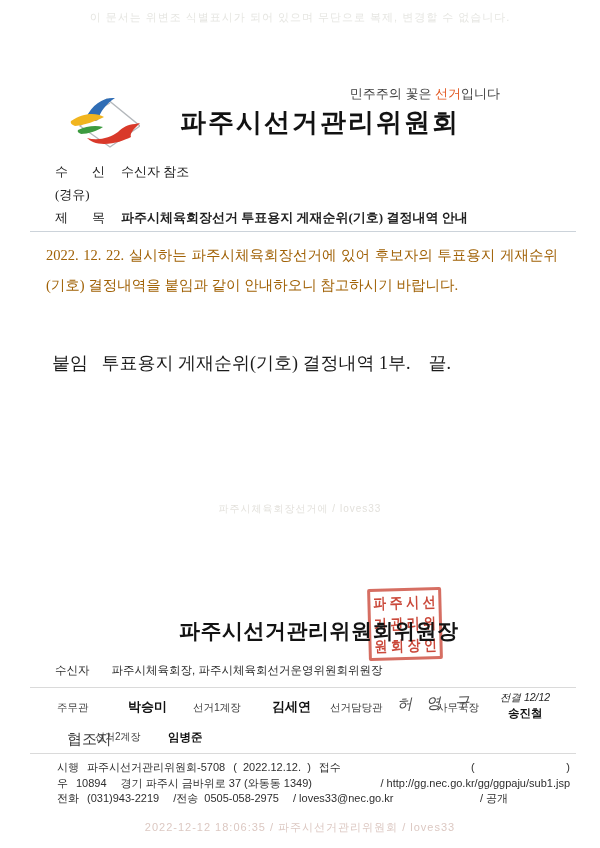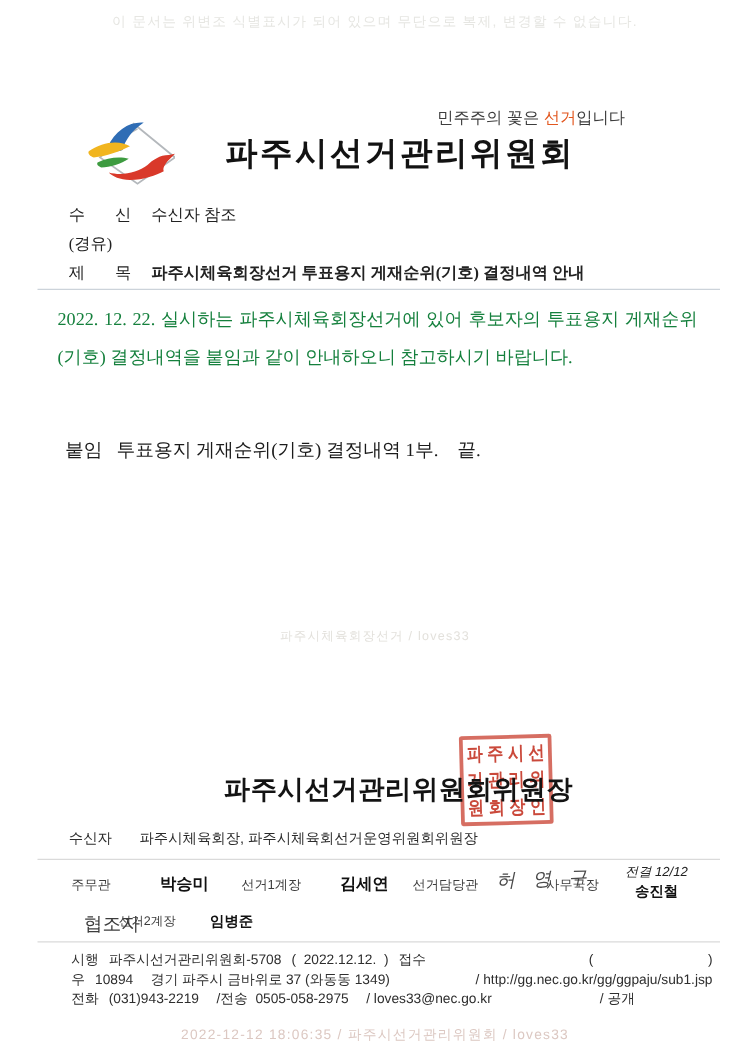--- a/index.html
+++ b/index.html
@@ -48,24 +48,24 @@
   .row-to   { top:163px; }
   .row-via  { top:186px; }
   .row-subj { top:209px; }
   .row-subj .subj { font-weight:700; }
   .subject-divider {
     position:absolute; left:30px; right:24px; top:231px;
     border-top:1px solid #ccd3da;
   }
 
   
-  .body-line { position:absolute; left:46px; width:512px; font-size:14.5px; color:#15803d; }
+  .body-line { position:absolute; left:46px; width:512px; font-size:14.5px; color:#a16207; }
   .body-line.l1 { top:246px; text-align:justify; text-align-last:justify; }
   .body-line.l2 { top:276px; }
-  .attachment  { position:absolute; left:52px; top:351px; font-size:15px; color:#1b1b1b; }
+  .attachment  { position:absolute; left:52px; top:351px; font-size:18px; color:#1b1b1b; }
 
   
   .signer-title {
     position:absolute; left:179px; top:617px; z-index:2;
     font-size:21px; font-weight:700; letter-spacing:0.5px; color:#131313;
   }
   .seal {
     position:absolute; left:368px; top:588px; width:74px; height:72px; z-index:1;
     border:3px solid rgba(197,54,38,0.8); border-radius:2px; opacity:0.9;
     display:grid; grid-template-columns:repeat(4,1fr); grid-template-rows:repeat(3,1fr);
@@ -138,21 +138,21 @@
   <div class="meta-row row-via">(경유)</div>
   <div class="meta-row row-subj">
     <span class="doc-label">제 목</span><span class="subj">파주시체육회장선거 투표용지 게재순위(기호) 결정내역 안내</span>
   </div>
   <div class="subject-divider"></div>
 
   <div class="body-line l1">2022. 12. 22. 실시하는 파주시체육회장선거에 있어 후보자의 투표용지 게재순위</div>
   <div class="body-line l2">(기호) 결정내역을 붙임과 같이 안내하오니 참고하시기 바랍니다.</div>
   <div class="attachment pre">붙임   투표용지 게재순위(기호) 결정내역 1부.    끝.</div>
 
-  <div class="mid-watermark">파주시체육회장선거 / loves33</div>
+  <div class="mid-watermark">파주시체육회장선거에 / loves33</div>
 
   <div class="signer-title">파주시선거관리위원회위원장</div>
   <div class="seal" id="seal">
       <span>파</span>
       <span>주</span>
       <span>시</span>
       <span>선</span>
       <span>거</span>
       <span>관</span>
       <span>리</span>

